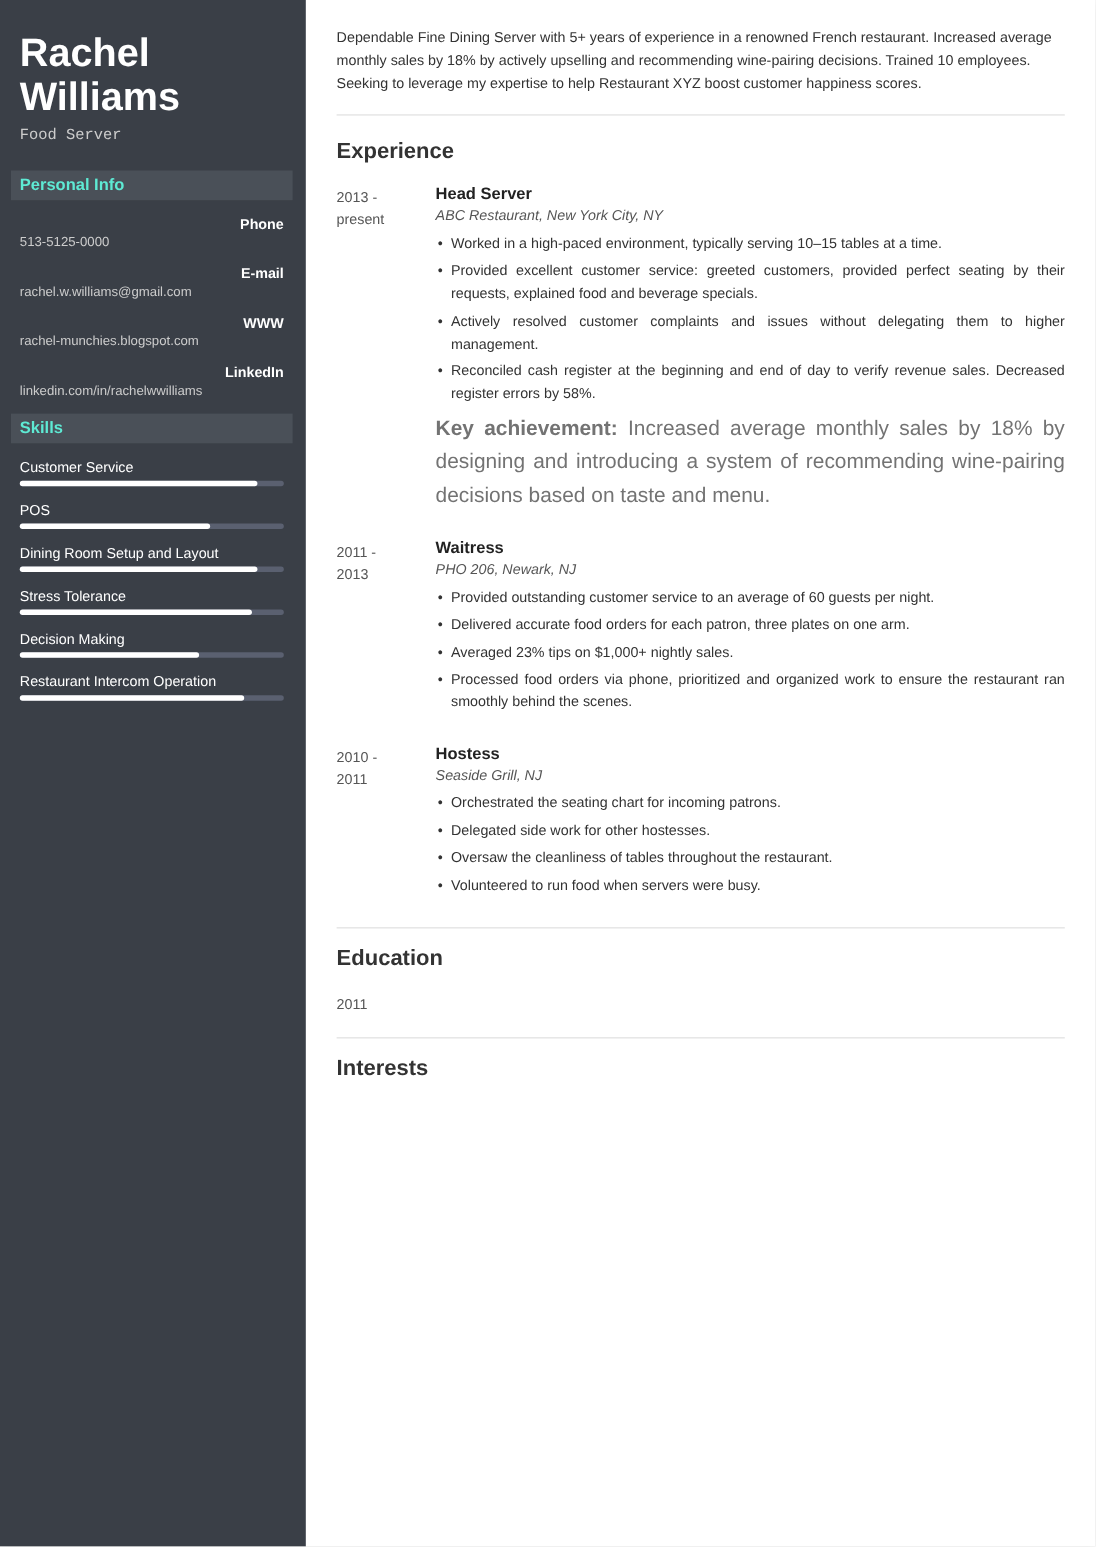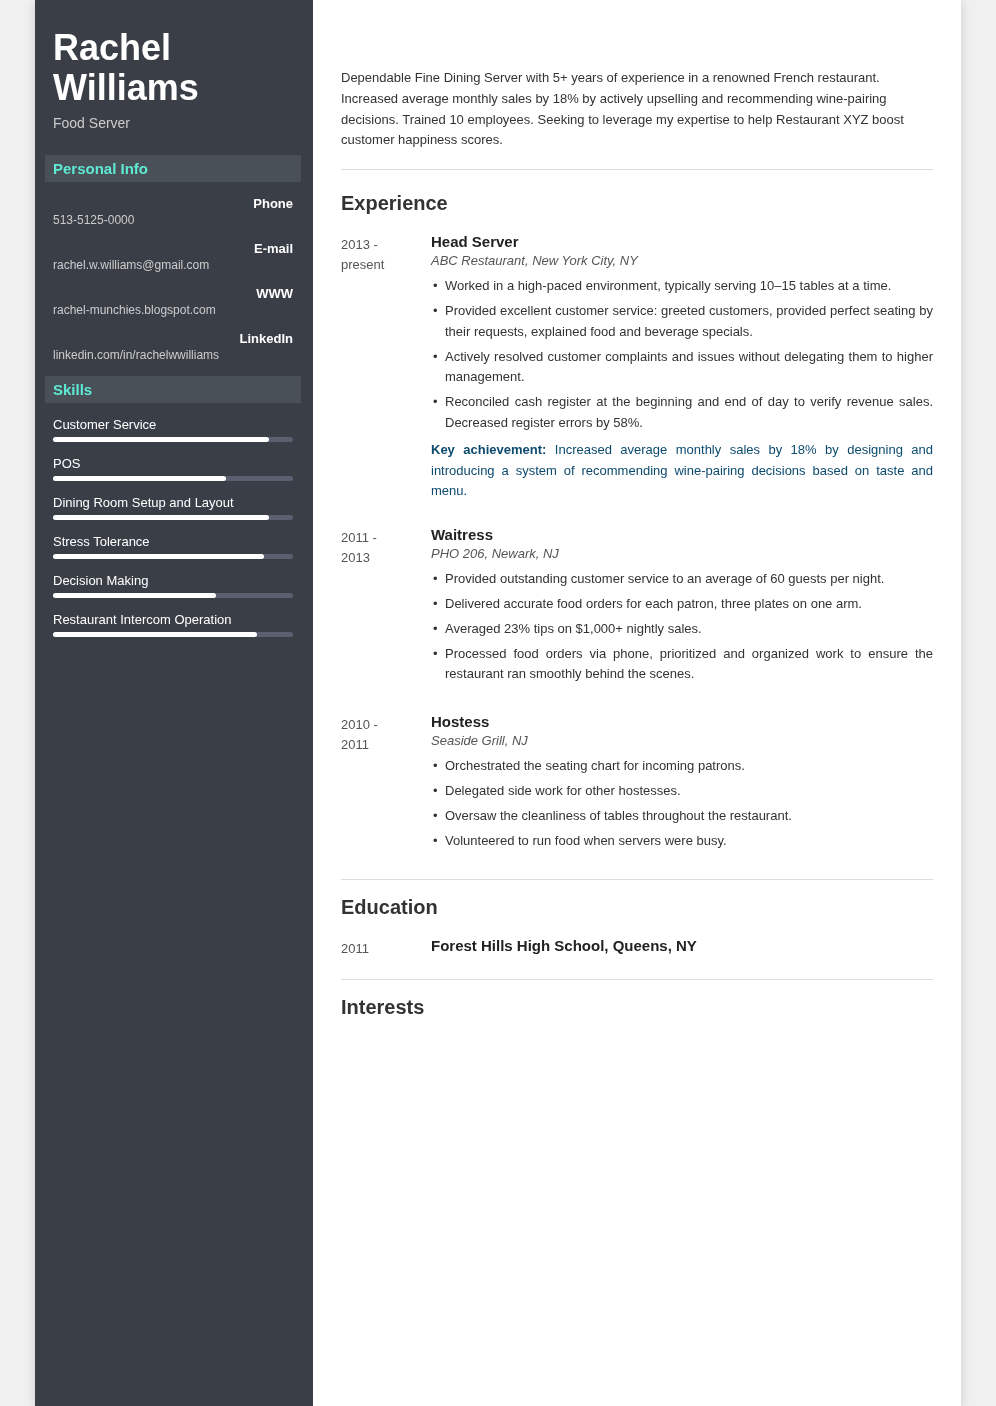--- a/index.html
+++ b/index.html
@@ -6,21 +6,21 @@
     body {
       font-family: Arial, sans-serif;
       font-size: 13px;
       background: #f0f0f0;
       display: flex;
       justify-content: center;
       align-items: flex-start;
       min-height: 100vh;
     }
     .resume {
-      width: 926px;
+      width: 996px;
       min-height: 1406px;
       display: flex;
       background: #fff;
       box-shadow: 0 2px 10px rgba(0,0,0,0.15);
     }
     
     .sidebar {
       width: 278px;
       min-width: 278px;
       background: #3a3f47;
@@ -32,20 +32,21 @@
       font-weight: 900;
       line-height: 1.1;
       margin-bottom: 8px;
       color: #fff;
     }
     .sidebar-title {
       font-size: 14px;
       color: #ccc;
       margin-bottom: 24px;
       font-weight: normal;
+      font-family: Liberation Mono, monospace;
     }
     .sidebar-section-title {
       font-size: 15px;
       font-weight: bold;
       color: #5eead4;
       margin-bottom: 12px;
       padding-bottom: 4px;
       background: #4a5058;
       padding: 5px 8px;
       margin-left: -8px;
@@ -95,21 +96,20 @@
       flex: 1;
       padding: 24px 28px 28px 28px;
     }
     .summary {
       font-size: 13px;
       color: #333;
       line-height: 1.6;
       margin-bottom: 22px;
       padding-bottom: 18px;
       border-bottom: 1px solid #ddd;
-      margin-top: 44px;
     }
     .section-title {
       font-size: 20px;
       font-weight: bold;
       color: #333;
       margin-bottom: 14px;
       padding-bottom: 4px;
     }
     .section-divider {
       border: none;
@@ -157,22 +157,22 @@
       margin-bottom: 4px;
       text-align: justify;
     }
     .entry-bullets li::before {
       content: "•";
       position: absolute;
       left: 2px;
       color: #333;
     }
     .key-achievement {
-      font-size: 13px;
-      color: #0c4a6e;
+      font-size: 19px;
+      color: #737373;
       line-height: 1.6;
       margin-top: 6px;
       text-align: justify;
     }
     .key-achievement strong {
       font-weight: bold;
     }
     .education-entry {
       display: flex;
       margin-bottom: 16px;
@@ -310,23 +310,20 @@
         </div>
     </div>
 
     <hr class="section-divider">
 
     <div class="section-block">
       <div class="section-title">Education</div>
       <div id="education-container">
           <div class="education-entry">
       <div class="entry-date">2011</div>
-      <div class="entry-content">
-        <div class="entry-job-title">Forest Hills High School, Queens, NY</div>
-      </div>
     </div>
         </div>
     </div>
 
     <hr class="section-divider">
 
     <div class="section-block">
       <div class="section-title">Interests</div>
     </div>
 

